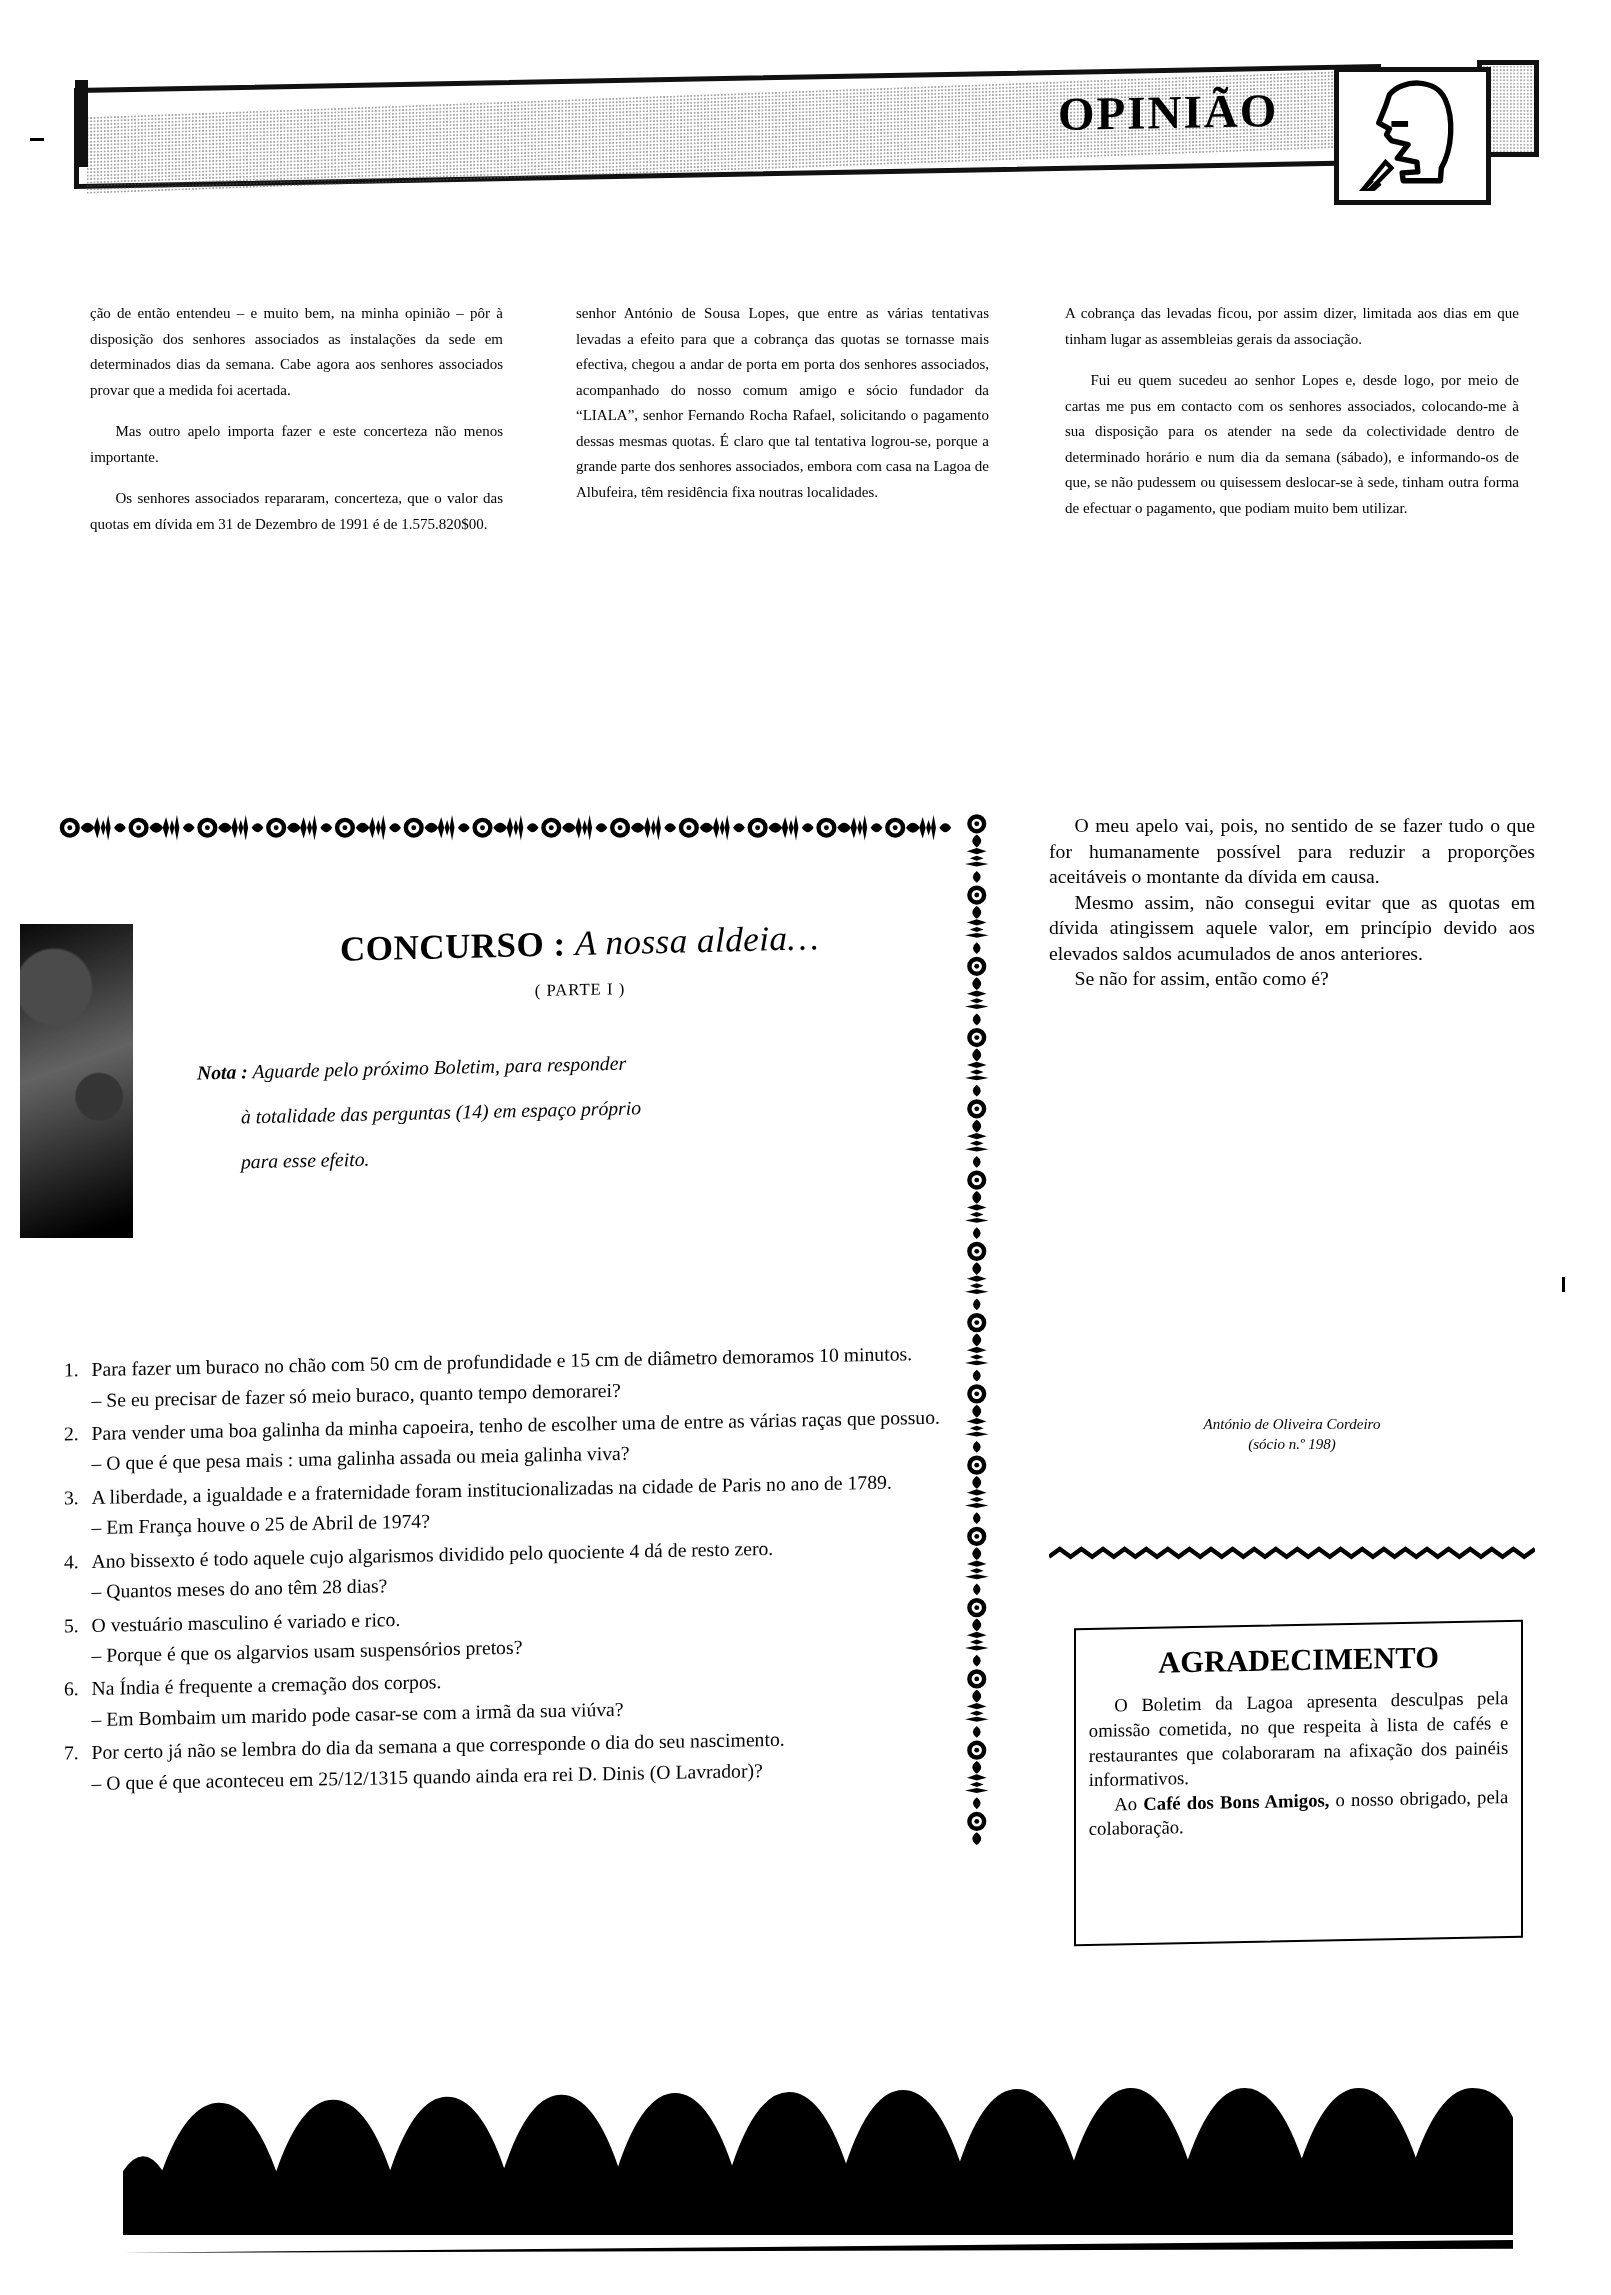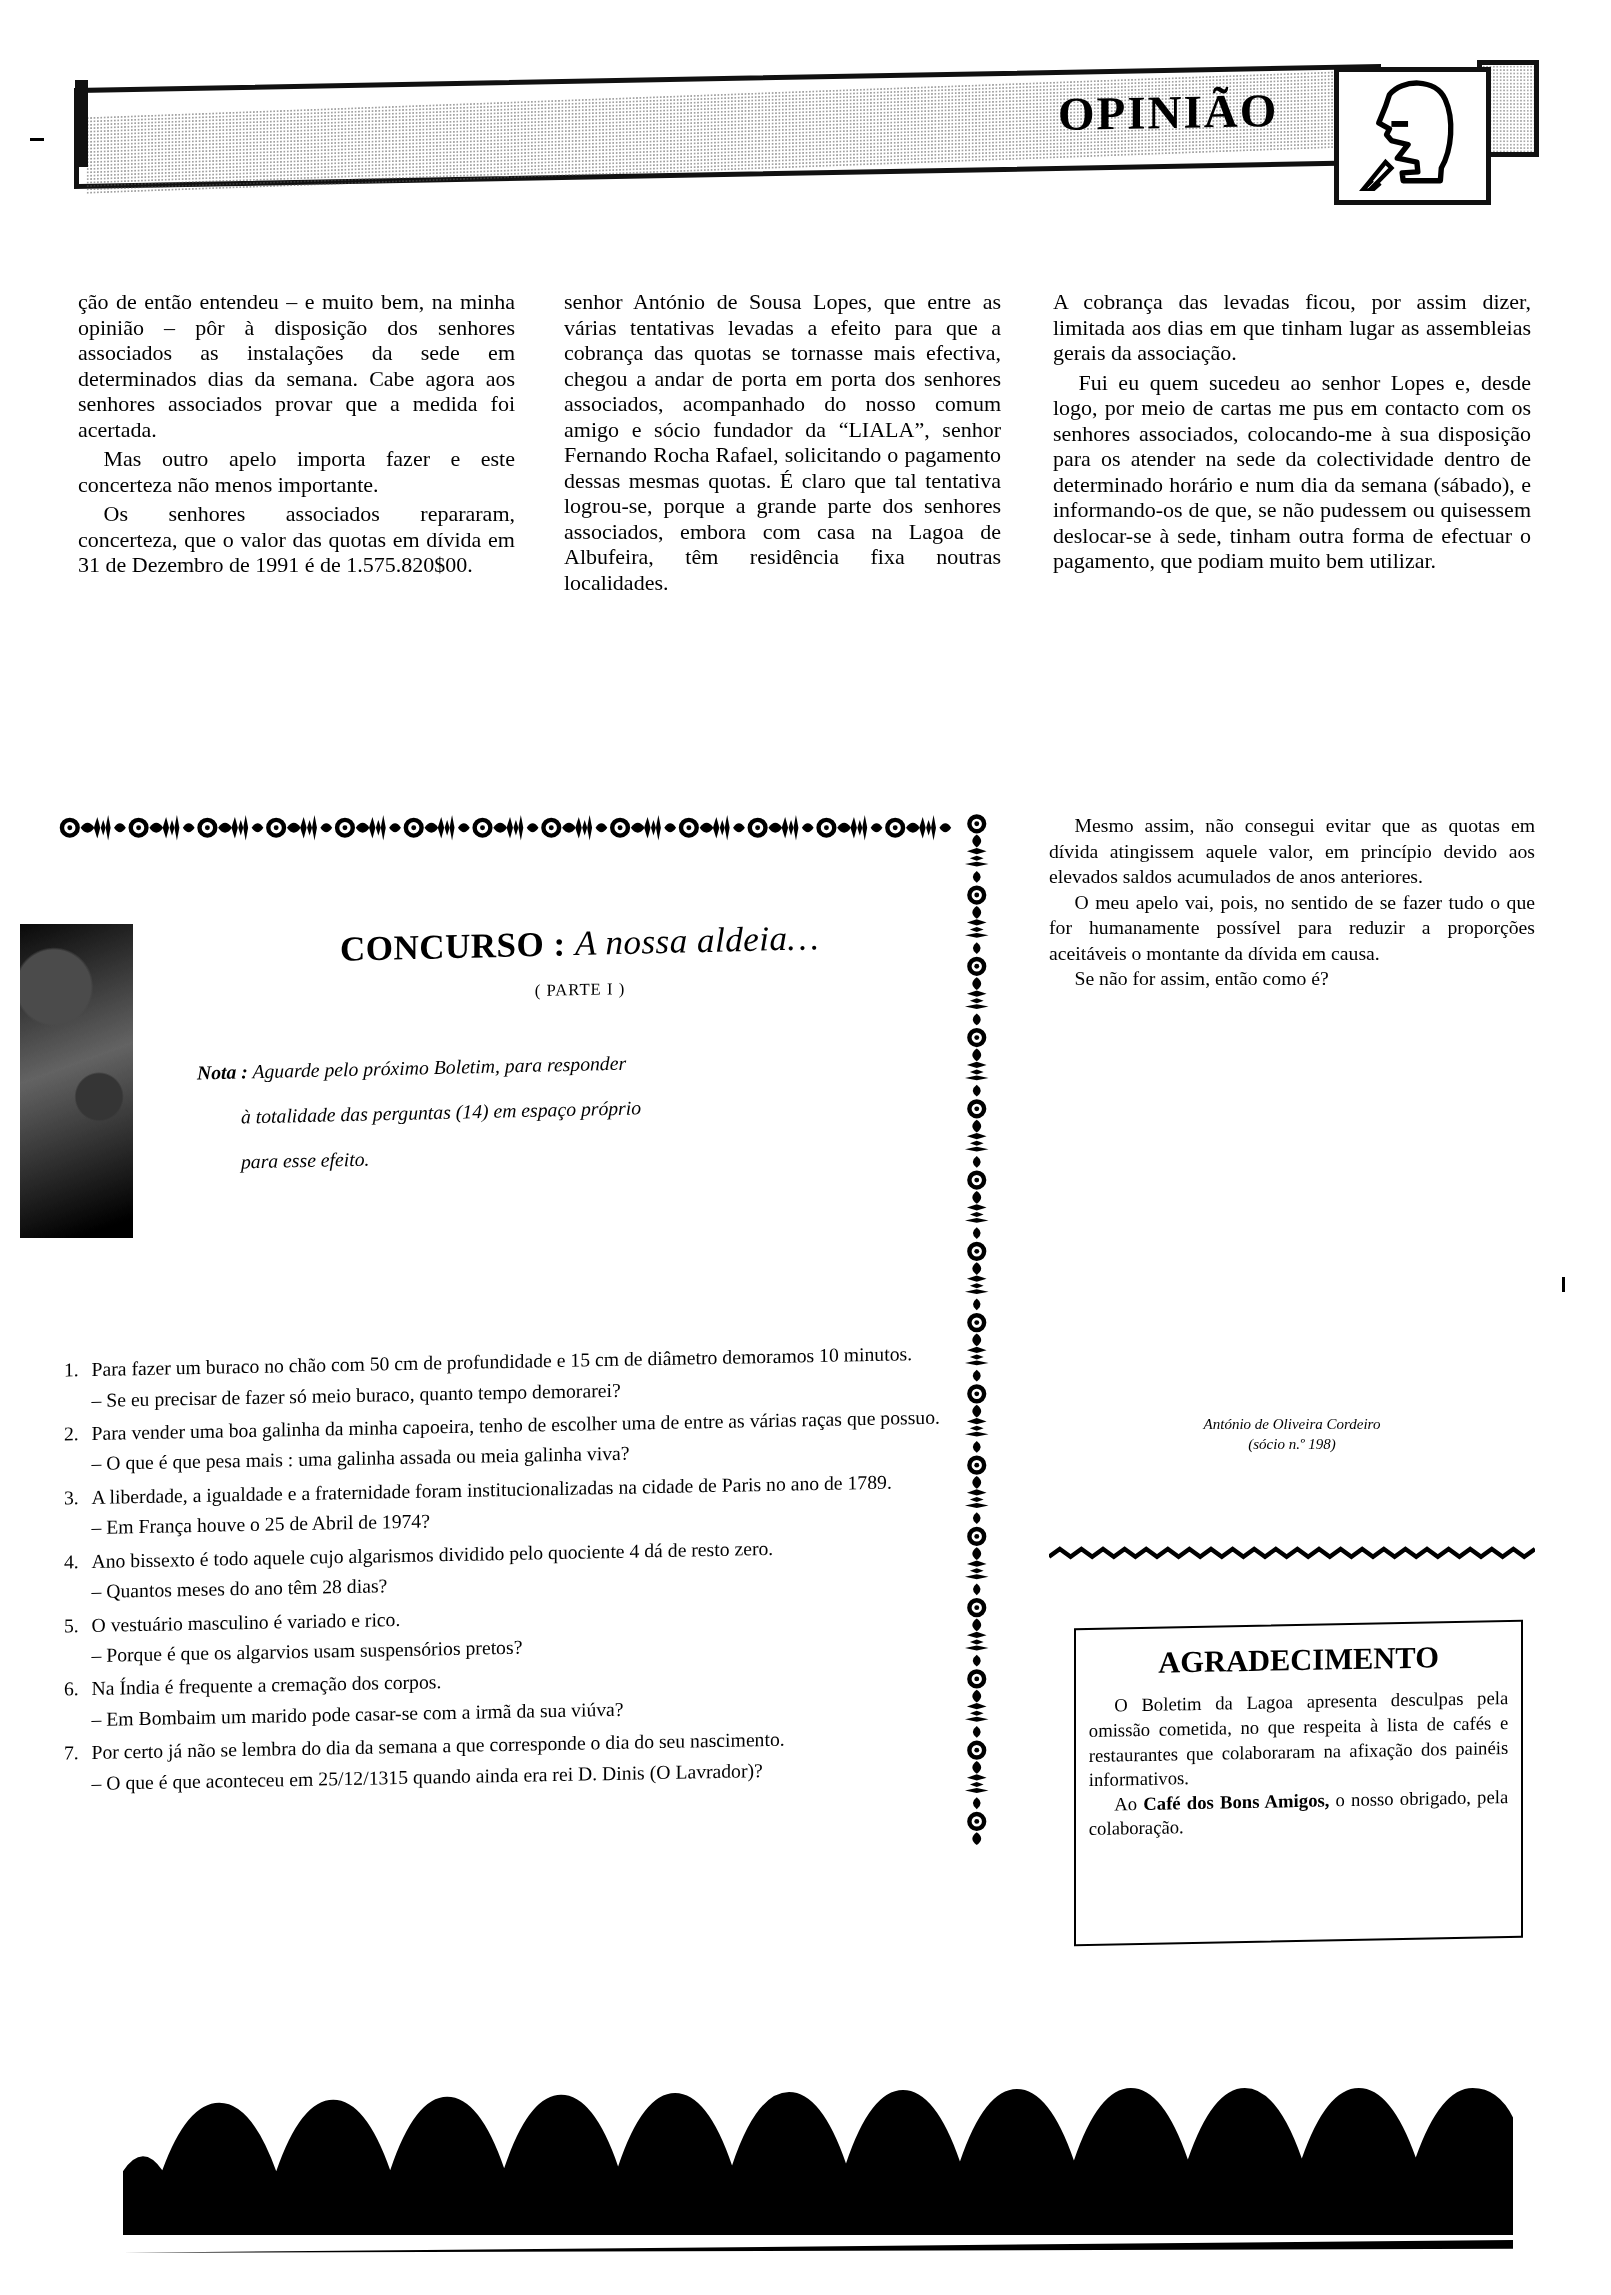--- a/index.html
+++ b/index.html
@@ -26,21 +26,21 @@
   .face-tab-fill{position:absolute;inset:0;
        background-image:radial-gradient(#555 38%,transparent 39%);background-size:3.4px 3.4px;opacity:.5;}
   .face-svg{position:absolute;left:1270px;top:4.9px;}
 
   
   .cols{position:absolute;left:74px;top:285px;width:1462px;}
   .col{position:absolute;top:0;}
   .col1{left:0;width:445px;}
   .col2{left:486px;width:445px;}
   .col3{left:975px;width:486px;}
-  .col p{margin:4px;font-size:22px;line-height:25.5px;text-align:justify;
+  .col p{margin:16px;font-size:15px;line-height:25.5px;text-align:justify;
          text-indent:25.5px;font-family:"Liberation Serif",serif;}
   .col p.noind{text-indent:0;}
   .col p.bold{font-weight:normal;}
 
   
   .col3b{position:absolute;left:1049px;top:813px;width:486px;}
   .col3b p{margin:0;font-size:19.7px;line-height:25.5px;text-align:justify;
            text-indent:25.5px;font-family:"Liberation Serif",serif;}
   .signature{position:absolute;left:1049px;top:1415px;width:486px;text-align:center;
        font-style:italic;font-size:15px;line-height:19.7px;}
@@ -130,22 +130,22 @@
     <p class="noind">senhor António de Sousa Lopes, que entre as várias tentativas levadas a efeito para que a cobrança das quotas se tornasse mais efectiva, chegou a andar de porta em porta dos senhores associados, acompanhado do nosso comum amigo e sócio fundador da “LIALA”, senhor Fernando Rocha Rafael, solicitando o pagamento dessas mesmas quotas. É claro que tal tentativa logrou-se, porque a grande parte dos senhores associados, embora com casa na Lagoa de Albufeira, têm residência fixa noutras localidades.</p>
   </div>
 
   <div class="col col3">
     <p class="noind">A cobrança das levadas ficou, por assim dizer, limitada aos dias em que tinham lugar as assembleias gerais da associação.</p>
     <p>Fui eu quem sucedeu ao senhor Lopes e, desde logo, por meio de cartas me pus em contacto com os senhores associados, colocando-me à sua disposição para os atender na sede da colectividade dentro de determinado horário e num dia da semana (sábado), e informando-os de que, se não pudessem ou quisessem deslocar-se à sede, tinham outra forma de efectuar o pagamento, que podiam muito bem utilizar.</p>
   </div>
 </div>
 
 <div class="col3b">
+  <p>O meu apelo vai, pois, no sentido de se fazer tudo o que for humanamente possível para reduzir a proporções aceitáveis o montante da dívida em causa.</p>
   <p>Mesmo assim, não consegui evitar que as quotas em dívida atingissem aquele valor, em princípio devido aos elevados saldos acumulados de anos anteriores.</p>
-  <p>O meu apelo vai, pois, no sentido de se fazer tudo o que for humanamente possível para reduzir a proporções aceitáveis o montante da dívida em causa.</p>
   <p>Se não for assim, então como é?</p>
 </div>
 
 <div class="signature">
   <div>António de Oliveira Cordeiro</div>
   <div>(sócio n.º 198)</div>
 </div>
 
 <svg class="orn-h" viewBox="0 0 1840 58" preserveAspectRatio="none">
   <defs>

